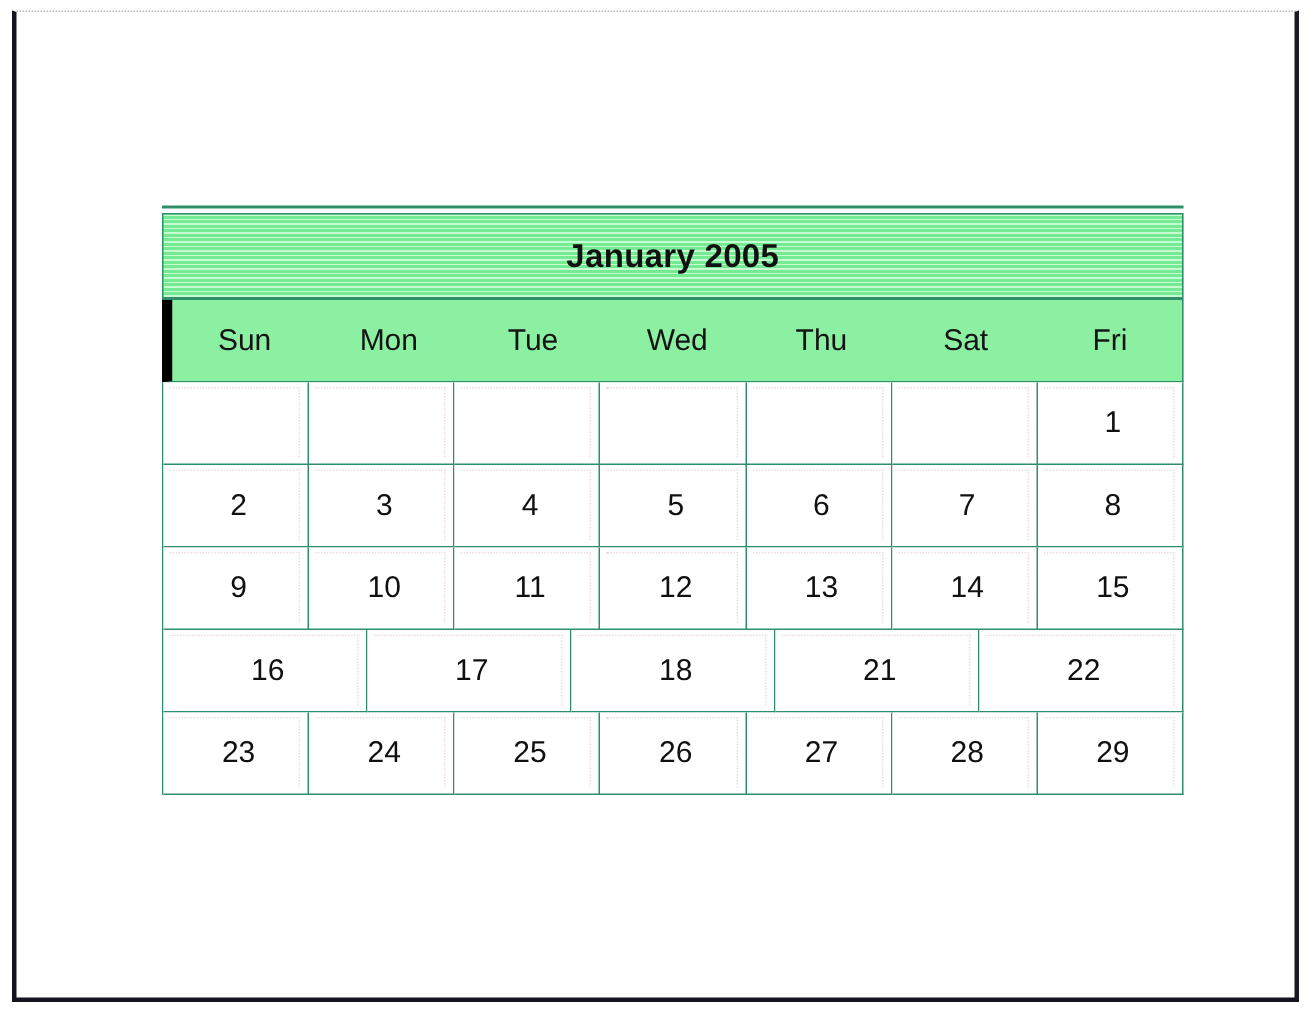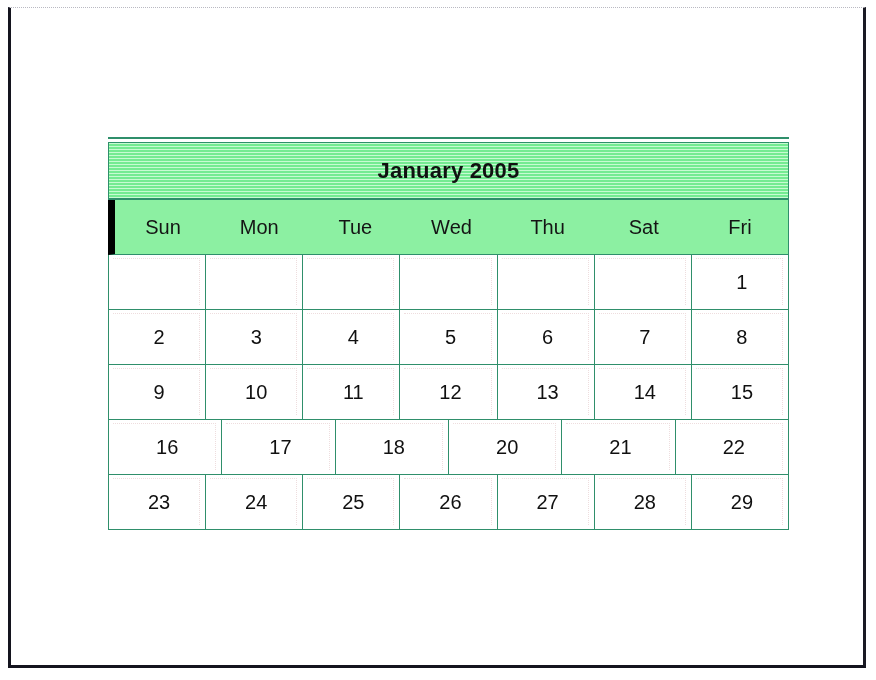--- a/index.html
+++ b/index.html
@@ -253,23 +253,20 @@
         <div class="day-cell">
             <span class="day-num">16</span>
           </div>
         <div class="day-cell">
             <span class="day-num">17</span>
           </div>
         <div class="day-cell">
             <span class="day-num">18</span>
           </div>
         <div class="day-cell">
-            <span class="day-num">20</span>
-          </div>
-        <div class="day-cell">
             <span class="day-num">21</span>
           </div>
         <div class="day-cell">
             <span class="day-num">22</span>
           </div>
       </div>
 
       <div class="week-row">
         <div class="day-cell">
             <span class="day-num">23</span>

